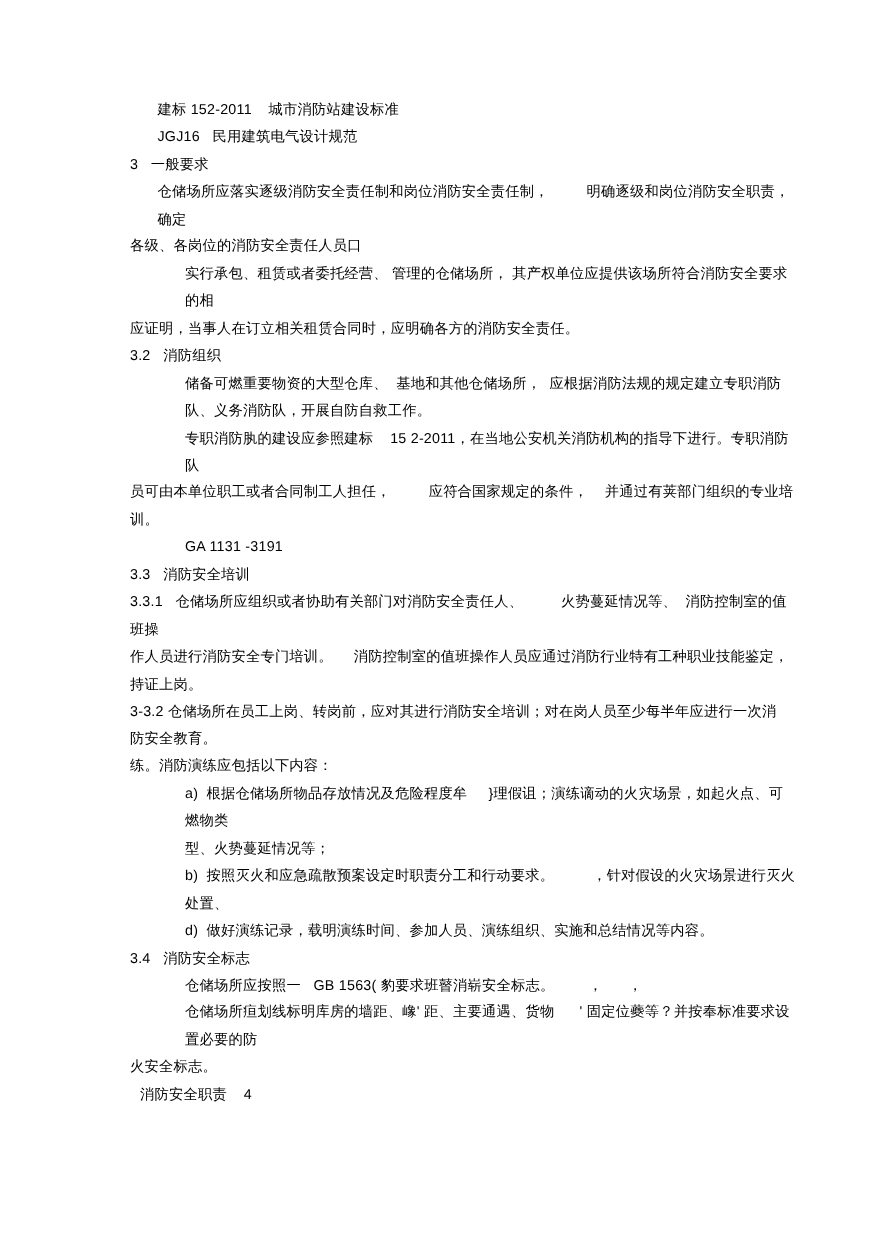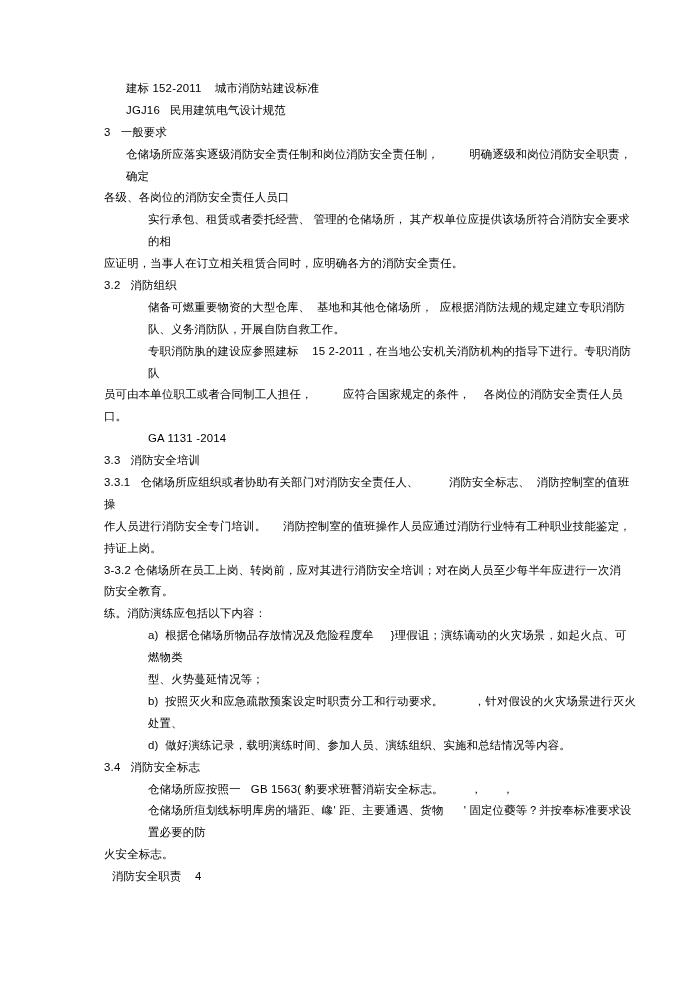--- a/index.html
+++ b/index.html
@@ -48,24 +48,24 @@
     <div class="ln ind2">建标 152-2011    城市消防站建设标准</div>
     <div class="ln ind2">JGJ16   民用建筑电气设计规范</div>
     <div class="ln ind1">3   一般要求</div>
     <div class="ln ind2">仓储场所应落实逐级消防安全责任制和岗位消防安全责任制，         明确逐级和岗位消防安全职责，确定</div>
     <div class="ln ind1">各级、各岗位的消防安全责任人员口</div>
     <div class="ln ind3">实行承包、租赁或者委托经营、 管理的仓储场所， 其产权单位应提供该场所符合消防安全要求的相</div>
     <div class="ln ind1">应证明，当事人在订立相关租赁合同时，应明确各方的消防安全责任。</div>
     <div class="ln ind1">3.2   消防组织</div>
     <div class="ln ind3">储备可燃重要物资的大型仓库、  基地和其他仓储场所，  应根据消防法规的规定建立专职消防队、义务消防队，开展自防自救工作。</div>
     <div class="ln ind3">专职消防肒的建设应参照建标    15 2-2011，在当地公安机关消防机构的指导下进行。专职消防队</div>
-    <div class="ln ind1">员可由本单位职工或者合同制工人担任，         应符合国家规定的条件，    各岗位的消防安全责任人员口。</div>
-    <div class="ln ind3">GA 1131 -2014</div>
+    <div class="ln ind1">员可由本单位职工或者合同制工人担任，         应符合国家规定的条件，    并通过有荚部门组织的专业培训。</div>
+    <div class="ln ind3">GA 1131 -3191</div>
     <div class="ln ind1">3.3   消防安全培训</div>
-    <div class="ln ind1">3.3.1   仓储场所应组织或者协助有关部门对消防安全责任人、         消防安全标志、  消防控制室的值班操</div>
+    <div class="ln ind1">3.3.1   仓储场所应组织或者协助有关部门对消防安全责任人、         火势蔓延情况等、  消防控制室的值班操</div>
     <div class="ln ind1">作人员进行消防安全专门培训。     消防控制室的值班操作人员应通过消防行业特有工种职业技能鉴定，</div>
     <div class="ln ind1">持证上岗。</div>
     <div class="ln ind1">3-3.2 仓储场所在员工上岗、转岗前，应对其进行消防安全培训；对在岗人员至少每半年应进行一次消</div>
     <div class="ln ind1">防安全教育。</div>
     <div class="ln ind1">练。消防演练应包括以下内容：</div>
     <div class="ln ind3">a)  根据仓储场所物品存放情况及危险程度牟     }理假诅；演练谪动的火灾场景，如起火点、可燃物类</div>
     <div class="ln ind3">型、火势蔓延情况等；</div>
     <div class="ln ind3">b)  按照灭火和应急疏散预案设定时职责分工和行动要求。         ，针对假设的火灾场景进行灭火处置、</div>
     <div class="ln ind3">d)  做好演练记录，载明演练时间、参加人员、演练组织、实施和总结情况等内容。</div>
     <div class="ln ind1">3.4   消防安全标志</div>

